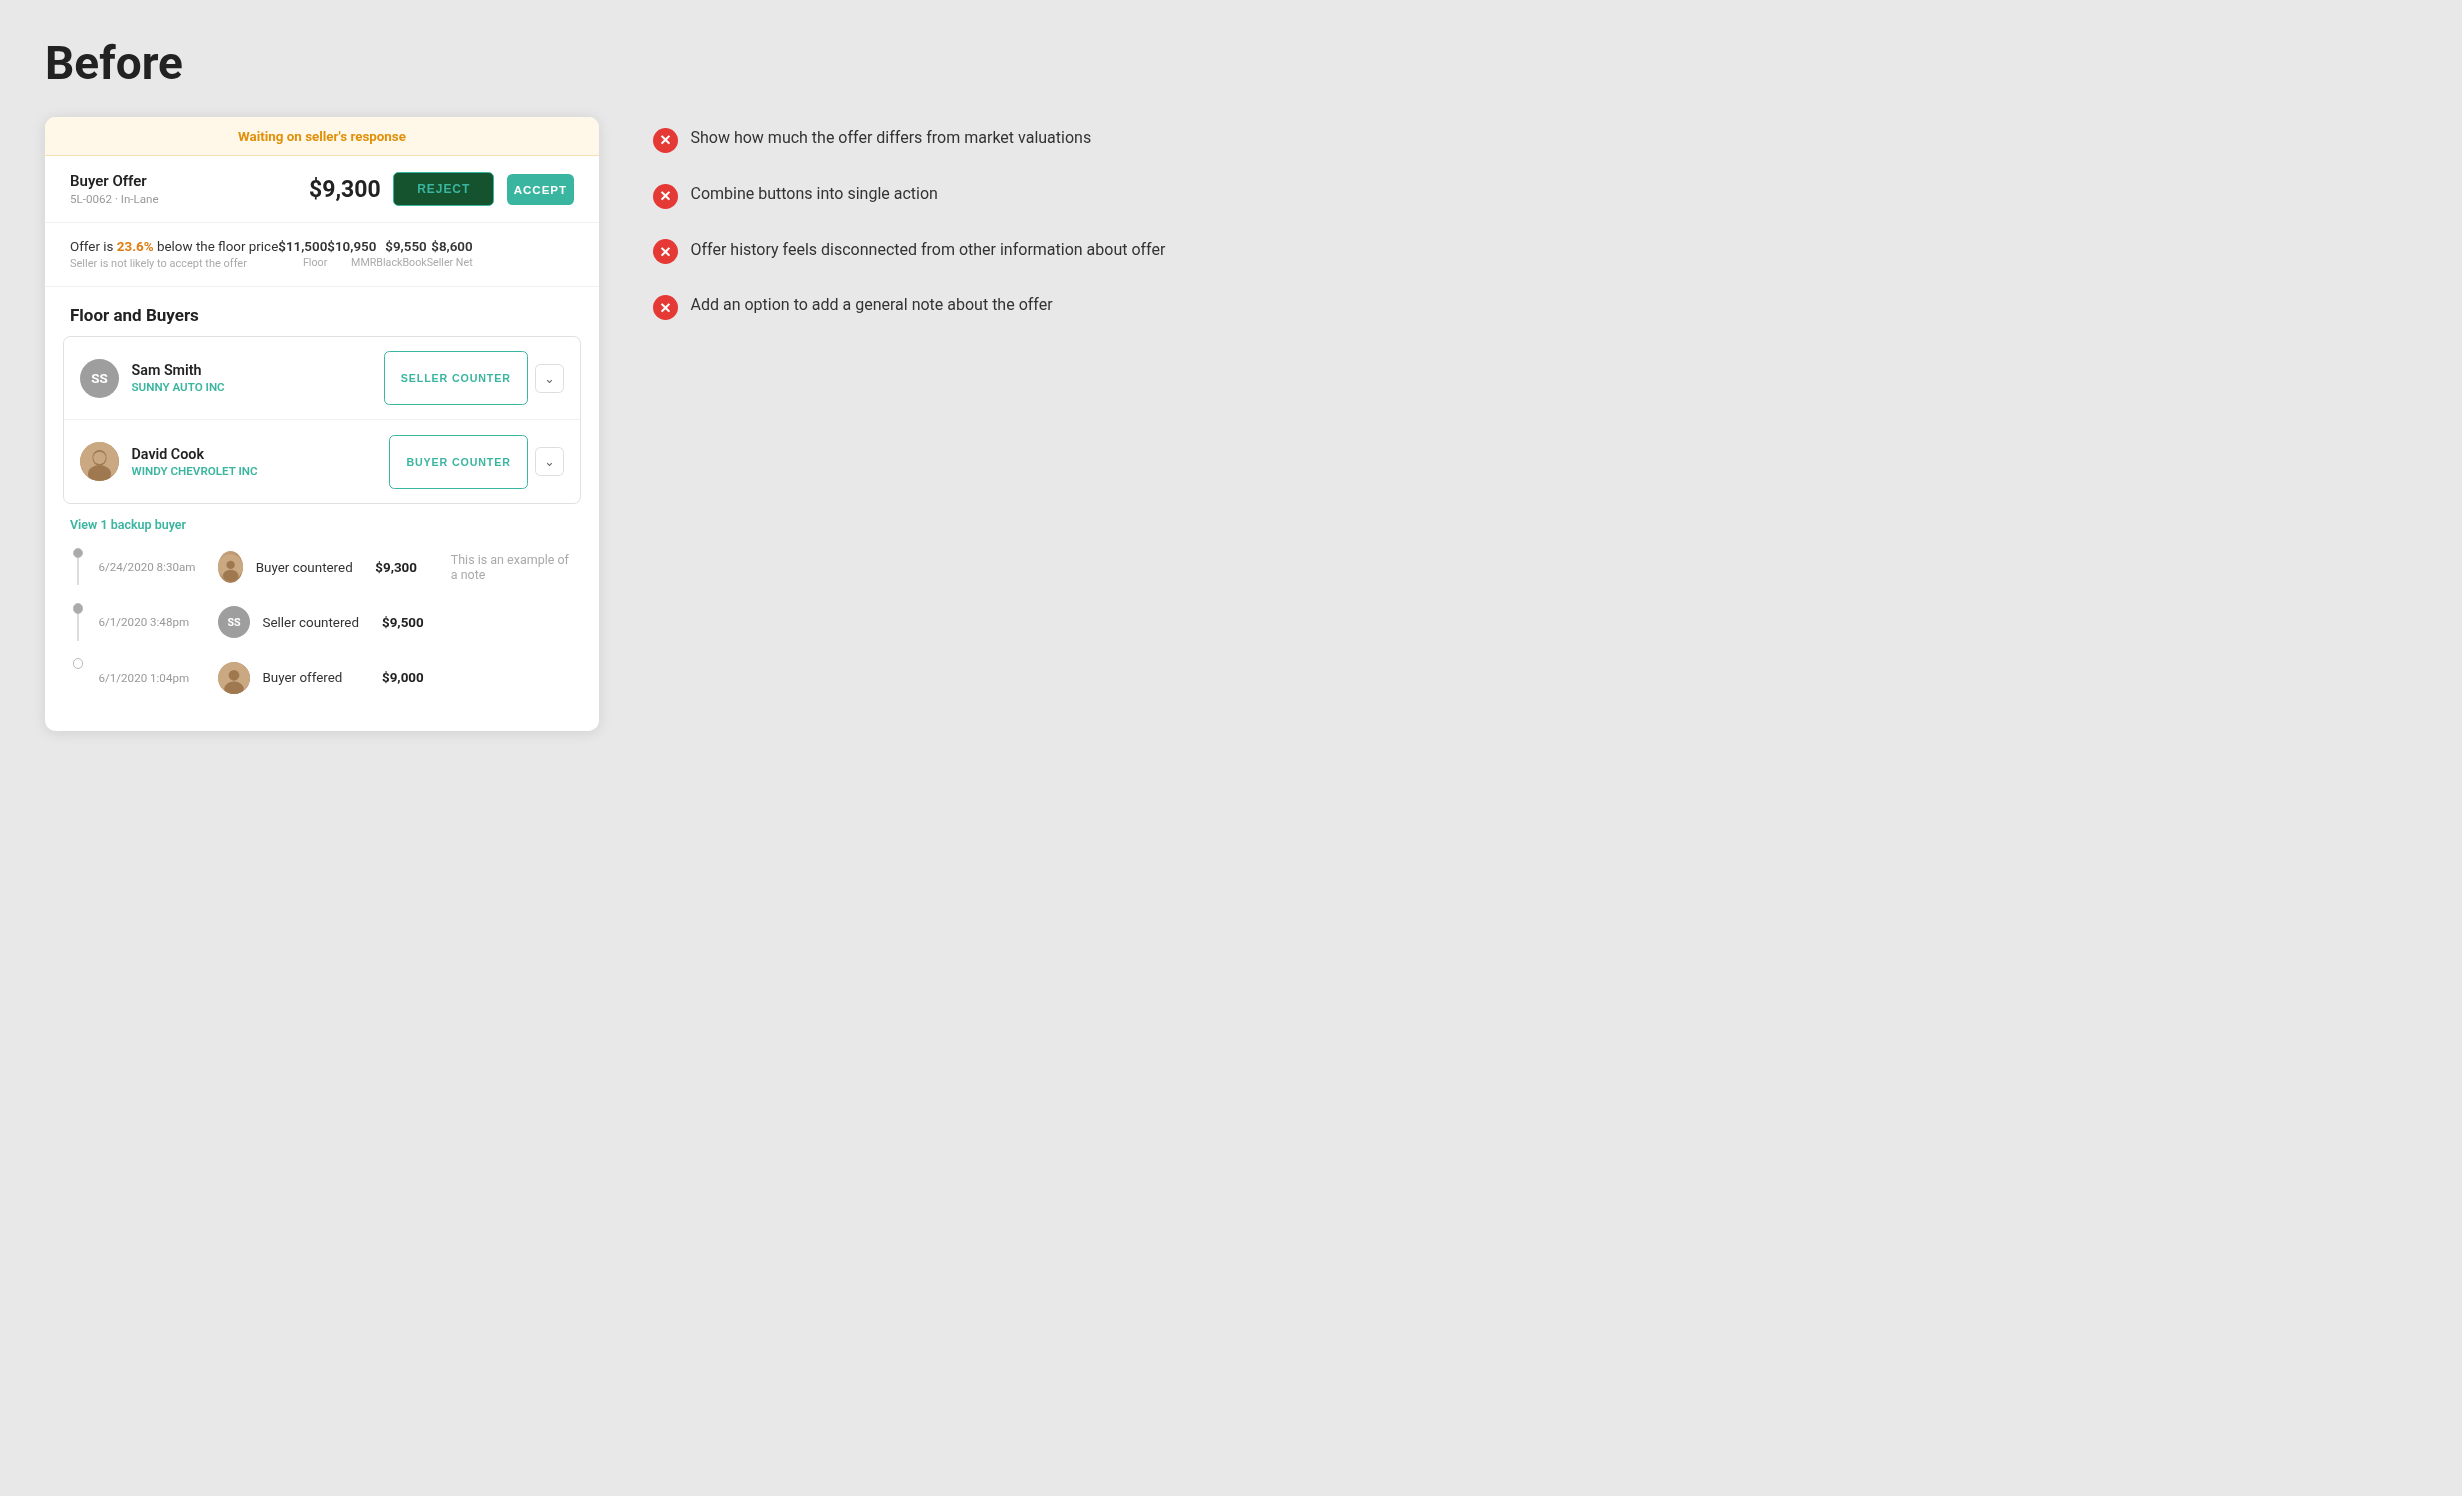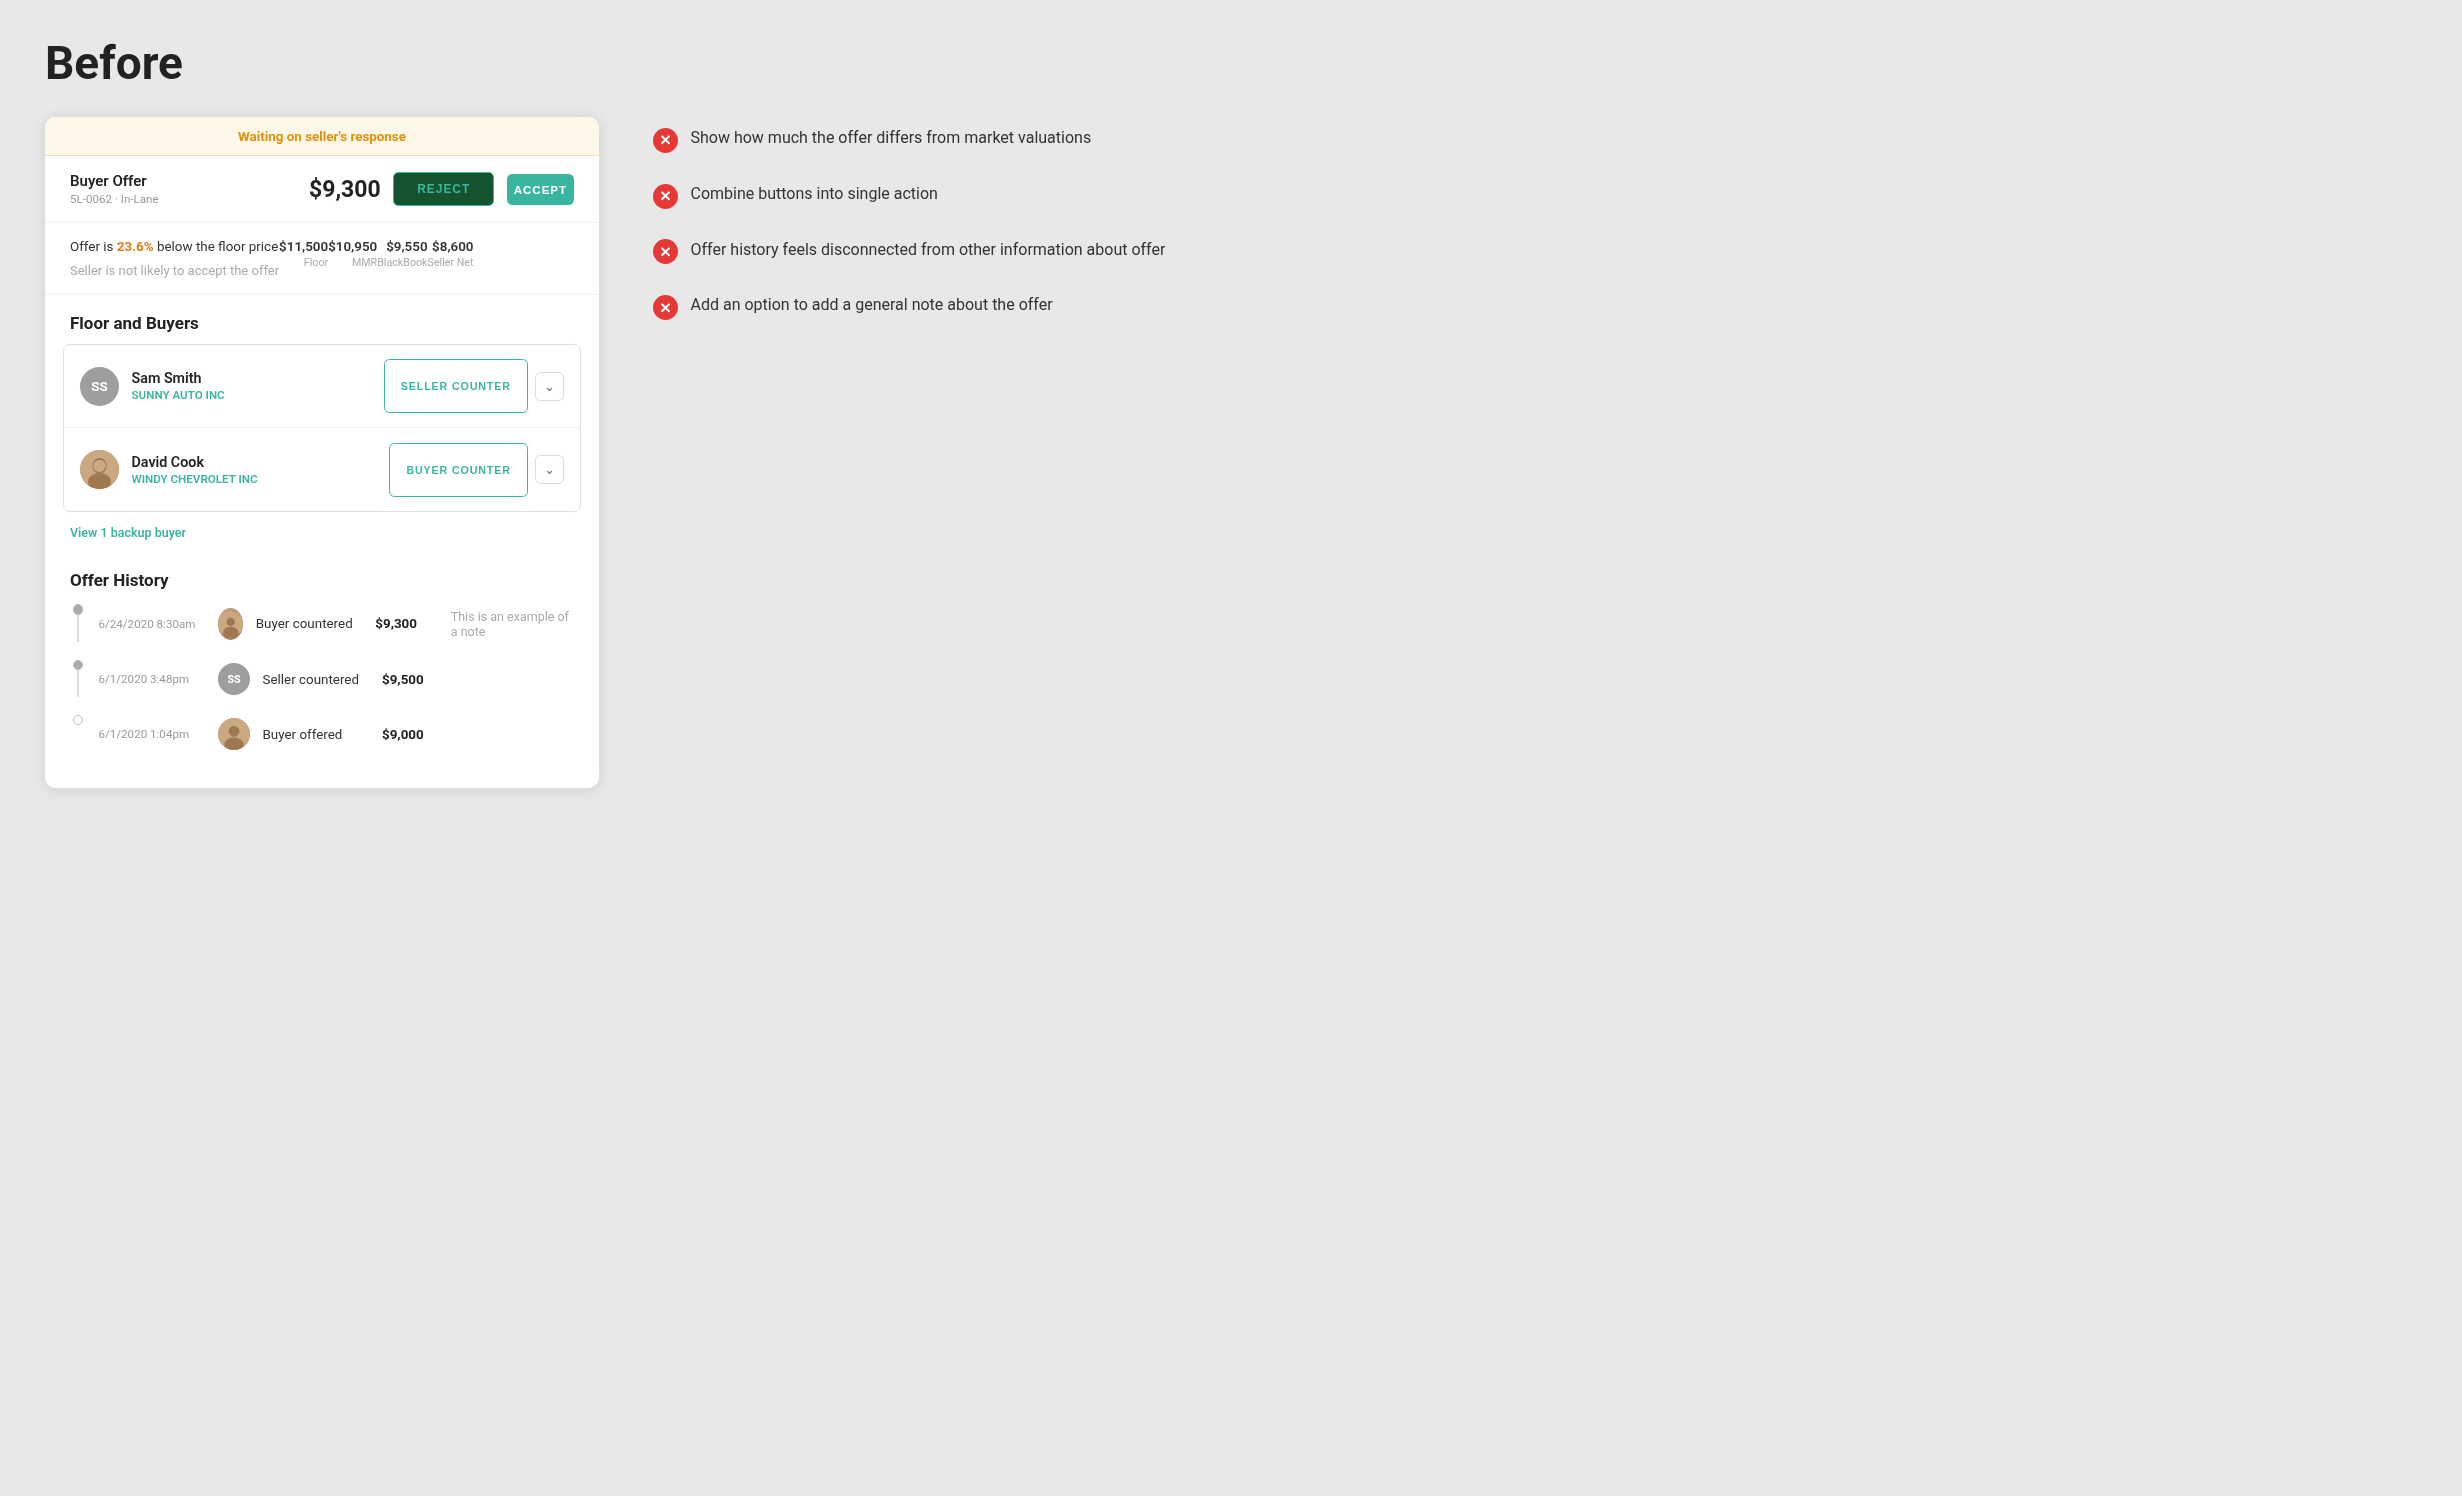--- a/index.html
+++ b/index.html
@@ -93,23 +93,23 @@
       padding: 16px 25px;
       display: flex;
       align-items: flex-start;
       border-bottom: 0.9px solid #f0f0f0;
     }
     .price-info-left .price-label {
       font-size: 13.4px;
       color: #333;
     }
     .price-info-left .price-sub {
-      font-size: 13px;
+      font-size: 11px;
       color: #aaa;
-      margin-top: 9px;
+      margin-top: 3px;
     }
     .highlight-orange {
       color: #e07c10;
       font-weight: 700;
     }
     .price-info-right {
       display: flex;
       align-items: flex-start;
     }
     .price-col {
@@ -444,21 +444,20 @@
         <div class="participant-right">
           <button class="btn-counter">BUYER COUNTER</button>
           <div class="chevron-btn">⌄</div>
         </div>
       </div>
 
     </div>
 
     <div class="view-backup">View 1 backup buyer</div>
 
-    <div class="offer-history-title">Offer History</div>
     <div class="history-list">
 
       <div class="history-item">
         <div class="history-timeline">
           <div class="timeline-dot filled"></div>
           <div class="timeline-line"></div>
         </div>
         <div class="history-content">
           <div class="history-date">6/24/2020 8:30am</div>
           <div class="face-avatar-sm">

